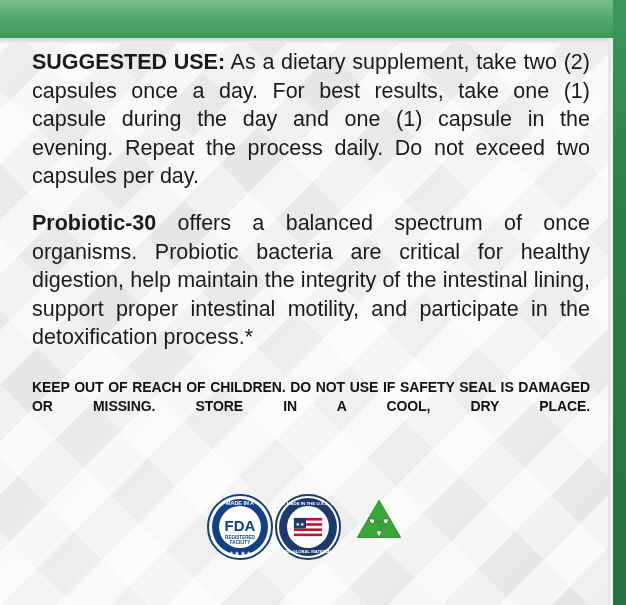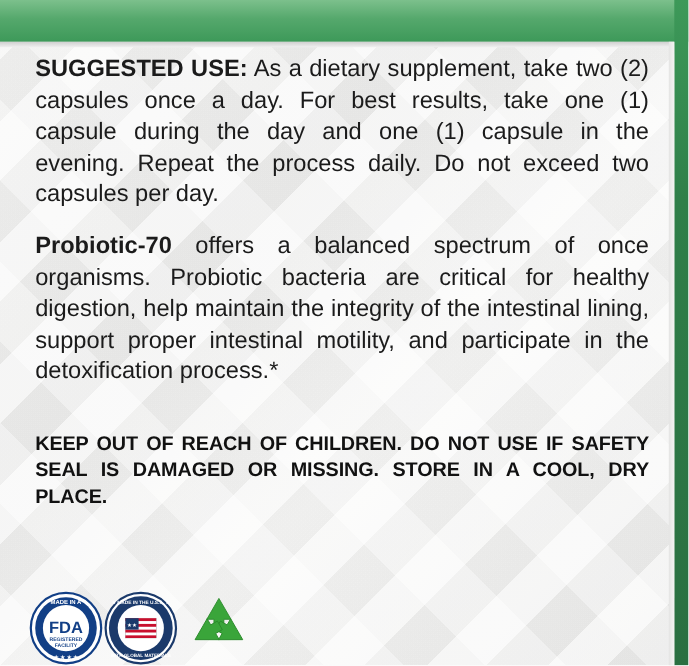--- a/index.html
+++ b/index.html
@@ -60,44 +60,44 @@
     margin: 0 0 18px 0;
     font-size: 21.5px;
     line-height: 1.33;
     color: #1b1b1b;
     text-align: justify;
     text-justify: inter-word;
   }
   p.body:last-child { margin-bottom: 0; }
   .bold { font-weight: bold; }
   .warning {
-    margin: 40px 0 0 0;
-    font-size: 18px;
+    margin: 26px 0 0 0;
+    font-size: 14px;
     line-height: 1.33;
     font-weight: bold;
     color: #111111;
     text-align: justify;
     text-justify: inter-word;
     letter-spacing: -0.1px;
   }
   .warning::after {
     content: "";
     display: inline-block;
     width: 100%;
   }
   
   #badges {
     position: absolute;
     left: 26px;
-    top: 536px;
+    top: 492px;
     width: 570px;
     height: 70px;
     display: flex;
     align-items: center;
-    justify-content: flex-start;
+    justify-content: center;
   }
   .badge {
     position: relative;
     width: 68px;
     height: 68px;
     flex: 0 0 auto;
   }
   .badge svg { display: block; }
   
   .recycle {
@@ -113,21 +113,21 @@
   <div id="texture"></div>
   <div id="top-band"></div>
   <div id="top-band-edge"></div>
   <div id="right-band"></div>
   <div id="right-band-inner"></div>
 
   <div id="content">
 
     <p class="body"><span class="bold">SUGGESTED USE:</span><span> As a dietary supplement, take two (2) capsules once a day. For best results, take one (1) capsule during the day and one (1) capsule in the evening. Repeat the process daily. Do not exceed two capsules per day.</span></p>
 
-    <p class="body"><span class="bold">Probiotic-70</span><span> offers a balanced spectrum of once organisms. Probiotic bacteria are critical for healthy digestion, help maintain the integrity of the intestinal lining, support proper intestinal motility, and participate in the detoxification process.*</span></p>
+    <p class="body"><span class="bold">Probiotic-30</span><span> offers a balanced spectrum of once organisms. Probiotic bacteria are critical for healthy digestion, help maintain the integrity of the intestinal lining, support proper intestinal motility, and participate in the detoxification process.*</span></p>
 
     <p class="warning">KEEP OUT OF REACH OF CHILDREN. DO NOT USE IF SAFETY SEAL IS DAMAGED OR MISSING. STORE IN A COOL, DRY PLACE.</p>
 
   </div>
 
   <div id="badges">
 
     <div class="badge">
       <svg width="68" height="68" viewBox="0 0 68 68">
         <circle cx="34" cy="34" r="32" fill="#ffffff" stroke="#123f86" stroke-width="2"></circle>

